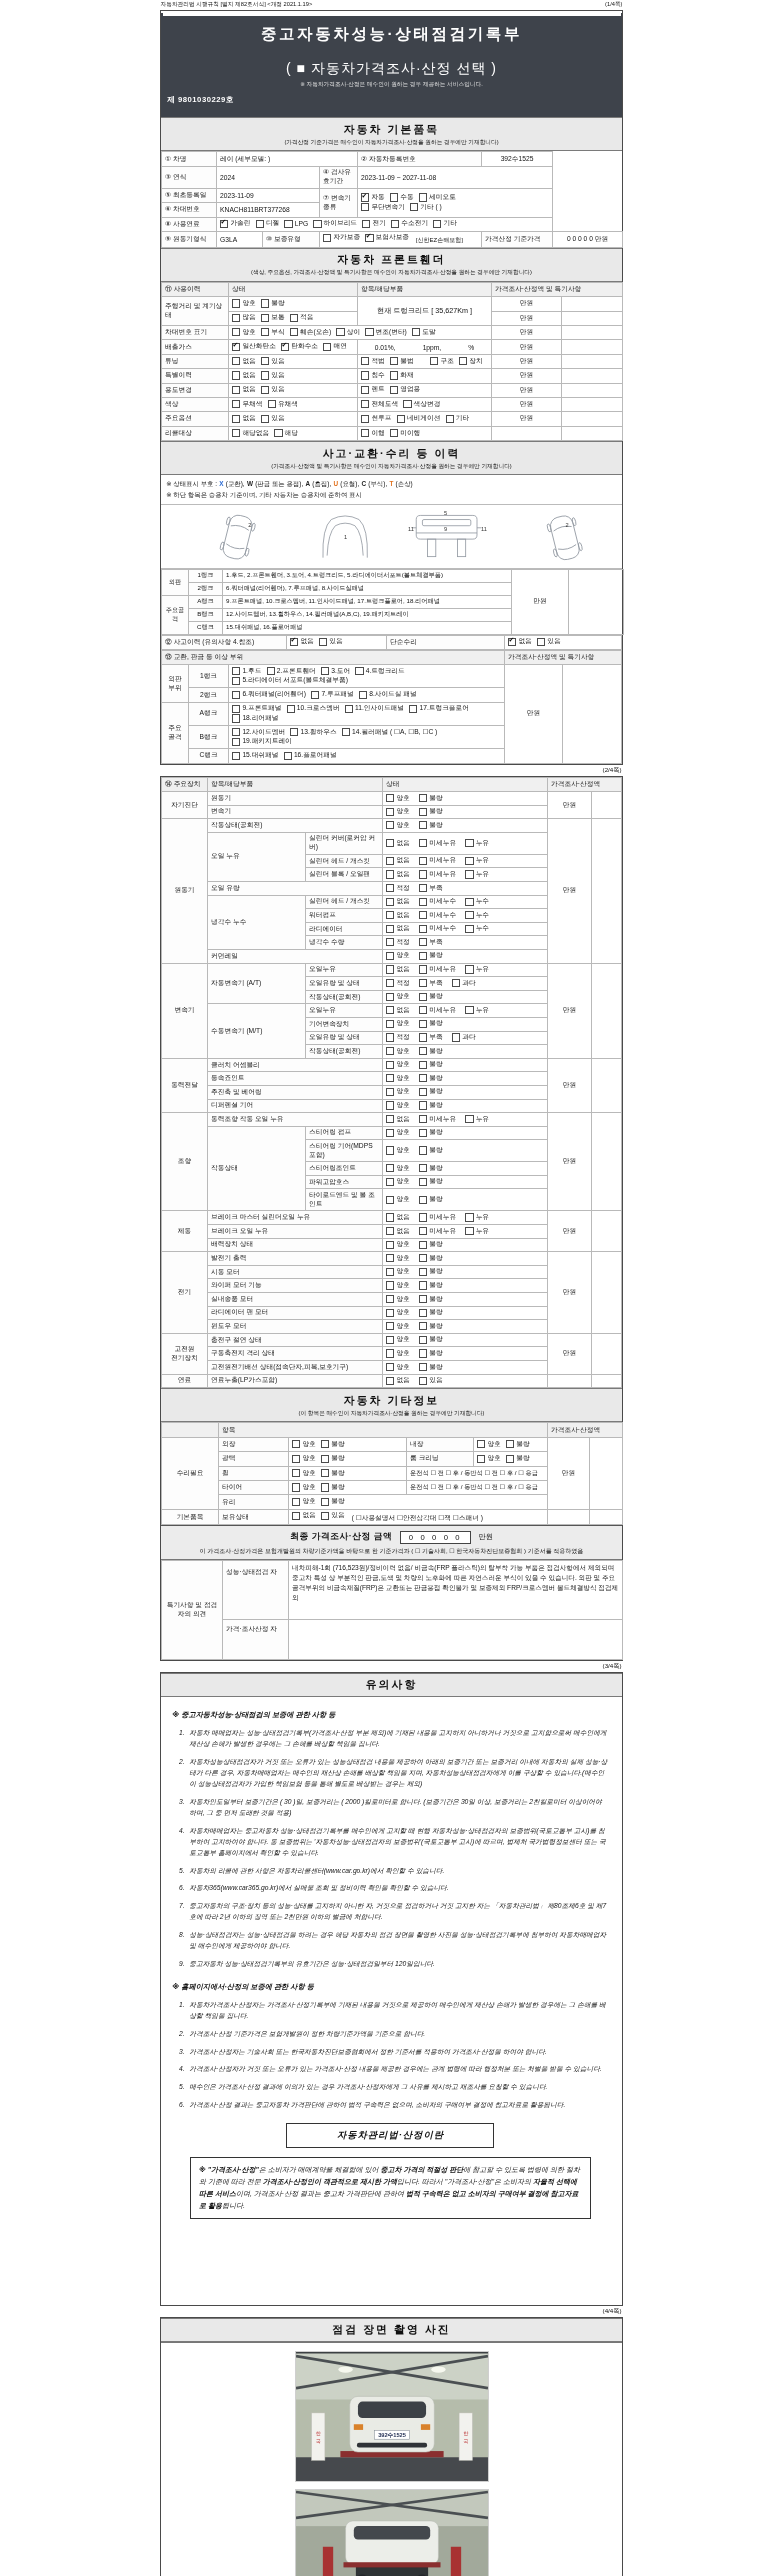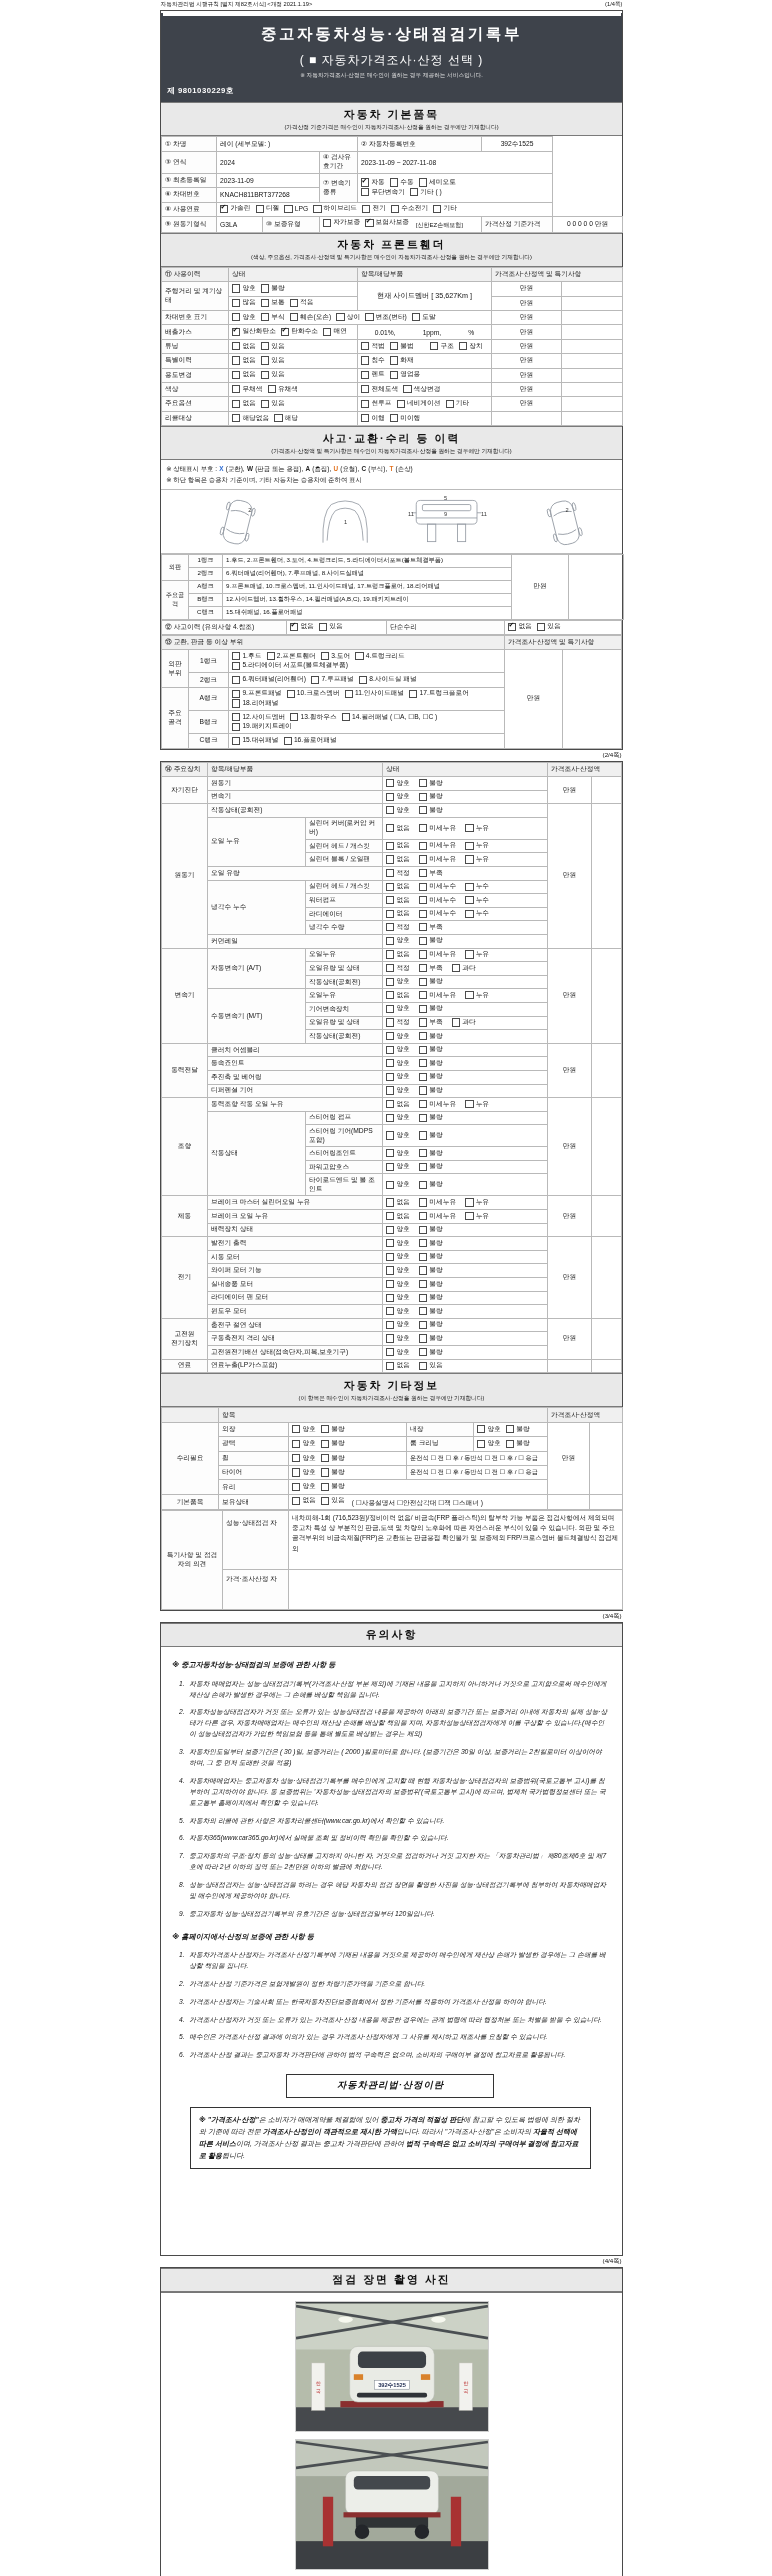--- a/index.html
+++ b/index.html
@@ -3,24 +3,24 @@
 <meta charset="utf-8">
 <style>
   html,body{margin:0;padding:0;}
   body{width:773px;height:2576px;overflow:hidden;background:#ffffff;color:#111;
        font-family:"Liberation Sans","DejaVu Sans",sans-serif;}
   .doc{position:relative;width:463px;margin-left:160px;}
   .refs{display:flex;justify-content:space-between;font-size:5.7px;padding:1px 0.5px;color:#111;}
   .marker{text-align:right;font-size:6.2px;padding:1px 1.5px;color:#111;}
   .pagebox{border:1px solid #4a4a4a;background:#fff;}
   
-  .darkhead{background:#3e434b;color:#fff;padding-bottom:6px;}
+  .darkhead{background:#3e434b;color:#fff;padding-bottom:12px;}
   .topbar{height:3.1px;background:#fff;margin:1.5px 1.5px 8.2px 1.5px;}
   .dh-title{text-align:center;font-size:15.5px;font-weight:bold;letter-spacing:2.6px;}
-  .dh-opt{text-align:center;font-size:12px;margin-top:7px;letter-spacing:1px;}
+  .dh-opt{text-align:center;font-size:14px;margin-top:15px;letter-spacing:1px;}
   .dh-note{text-align:center;font-size:5.7px;color:#e4e4e4;margin-top:3.1px;}
   .dh-docno{font-size:7.7px;font-weight:bold;padding:6.2px 0 0 6.2px;letter-spacing:0.5px;}
   
   .band{background:#e9e9e9;border-top:0.5px solid #7a7a7a;border-bottom:0.5px solid #7a7a7a;text-align:center;padding:4.6px 0 3.6px;}
   .band .t{font-size:10.8px;font-weight:bold;letter-spacing:2.1px;}
   .band .n{font-size:5.7px;margin-top:2.1px;}
   table{border-collapse:collapse;width:100%;table-layout:fixed;}
   td,th{border:0.5px solid #b9b9b9;font-size:6.7px;padding:1.5px 3.1px;vertical-align:middle;overflow:hidden;}
   th{background:#f0f0f0;font-weight:normal;text-align:left;}
   td.lab{background:#fdfdfd;}
@@ -186,21 +186,21 @@
           </tr>
           <tr class="hl">
             <td class="lab" rowspan="2">주행거리 및 계기상태</td>
             <td><span class="cb">
                 <span class="bx"></span>
                 <span>양호</span>
               </span><span class="cb">
                 <span class="bx"></span>
                 <span>불량</span>
               </span></td>
-            <td class="ctr" rowspan="2" style="font-size: 7.2px;">현재 사이드멤버 [ 35,627Km ]</td>
+            <td class="ctr" rowspan="2" style="font-size: 7.2px;">현재 트렁크리드 [ 35,627Km ]</td>
             <td class="mw">만원</td>
             <td></td>
           </tr>
           <tr class="hl">
             <td><span class="cb">
                 <span class="bx"></span>
                 <span>많음</span>
               </span><span class="cb">
                 <span class="bx"></span>
                 <span>보통</span>
@@ -1223,20 +1223,28 @@
               </span><span class="cb">
                 <span class="bx"></span>
                 <span>있음</span>
               </span><span> ( ☐사용설명서  ☐안전삼각대  ☐잭  ☐스패너 )</span></td>
             <td></td>
             <td></td>
           </tr>
         </tbody>
     </table>
 
+    <div class="finalband">
+      <div class="fp-line">
+        <span class="fp-title">최종 가격조사·산정 금액</span>
+        <span class="fp-amount">0  0  0  0  0</span>
+        <span style="font-size:7.2px;">만원</span>
+      </div>
+      <div class="fp-note">이 가격조사·산정가격은 보험개발원의 차량기준가액을 바탕으로 한 기준가격과 ( ☐ 기술사회, ☐ 한국자동차진단보증협회 ) 기준서를 적용하였음</div>
+    </div>
 
     <table>
       <colgroup>
           <col style="width:61px">
           <col style="width:66px">
           <col style="width:334px">
         </colgroup>
       <tbody>
         <tr>
           <td class="lab ctr" rowspan="2" style="height:82px;">특기사항 및

